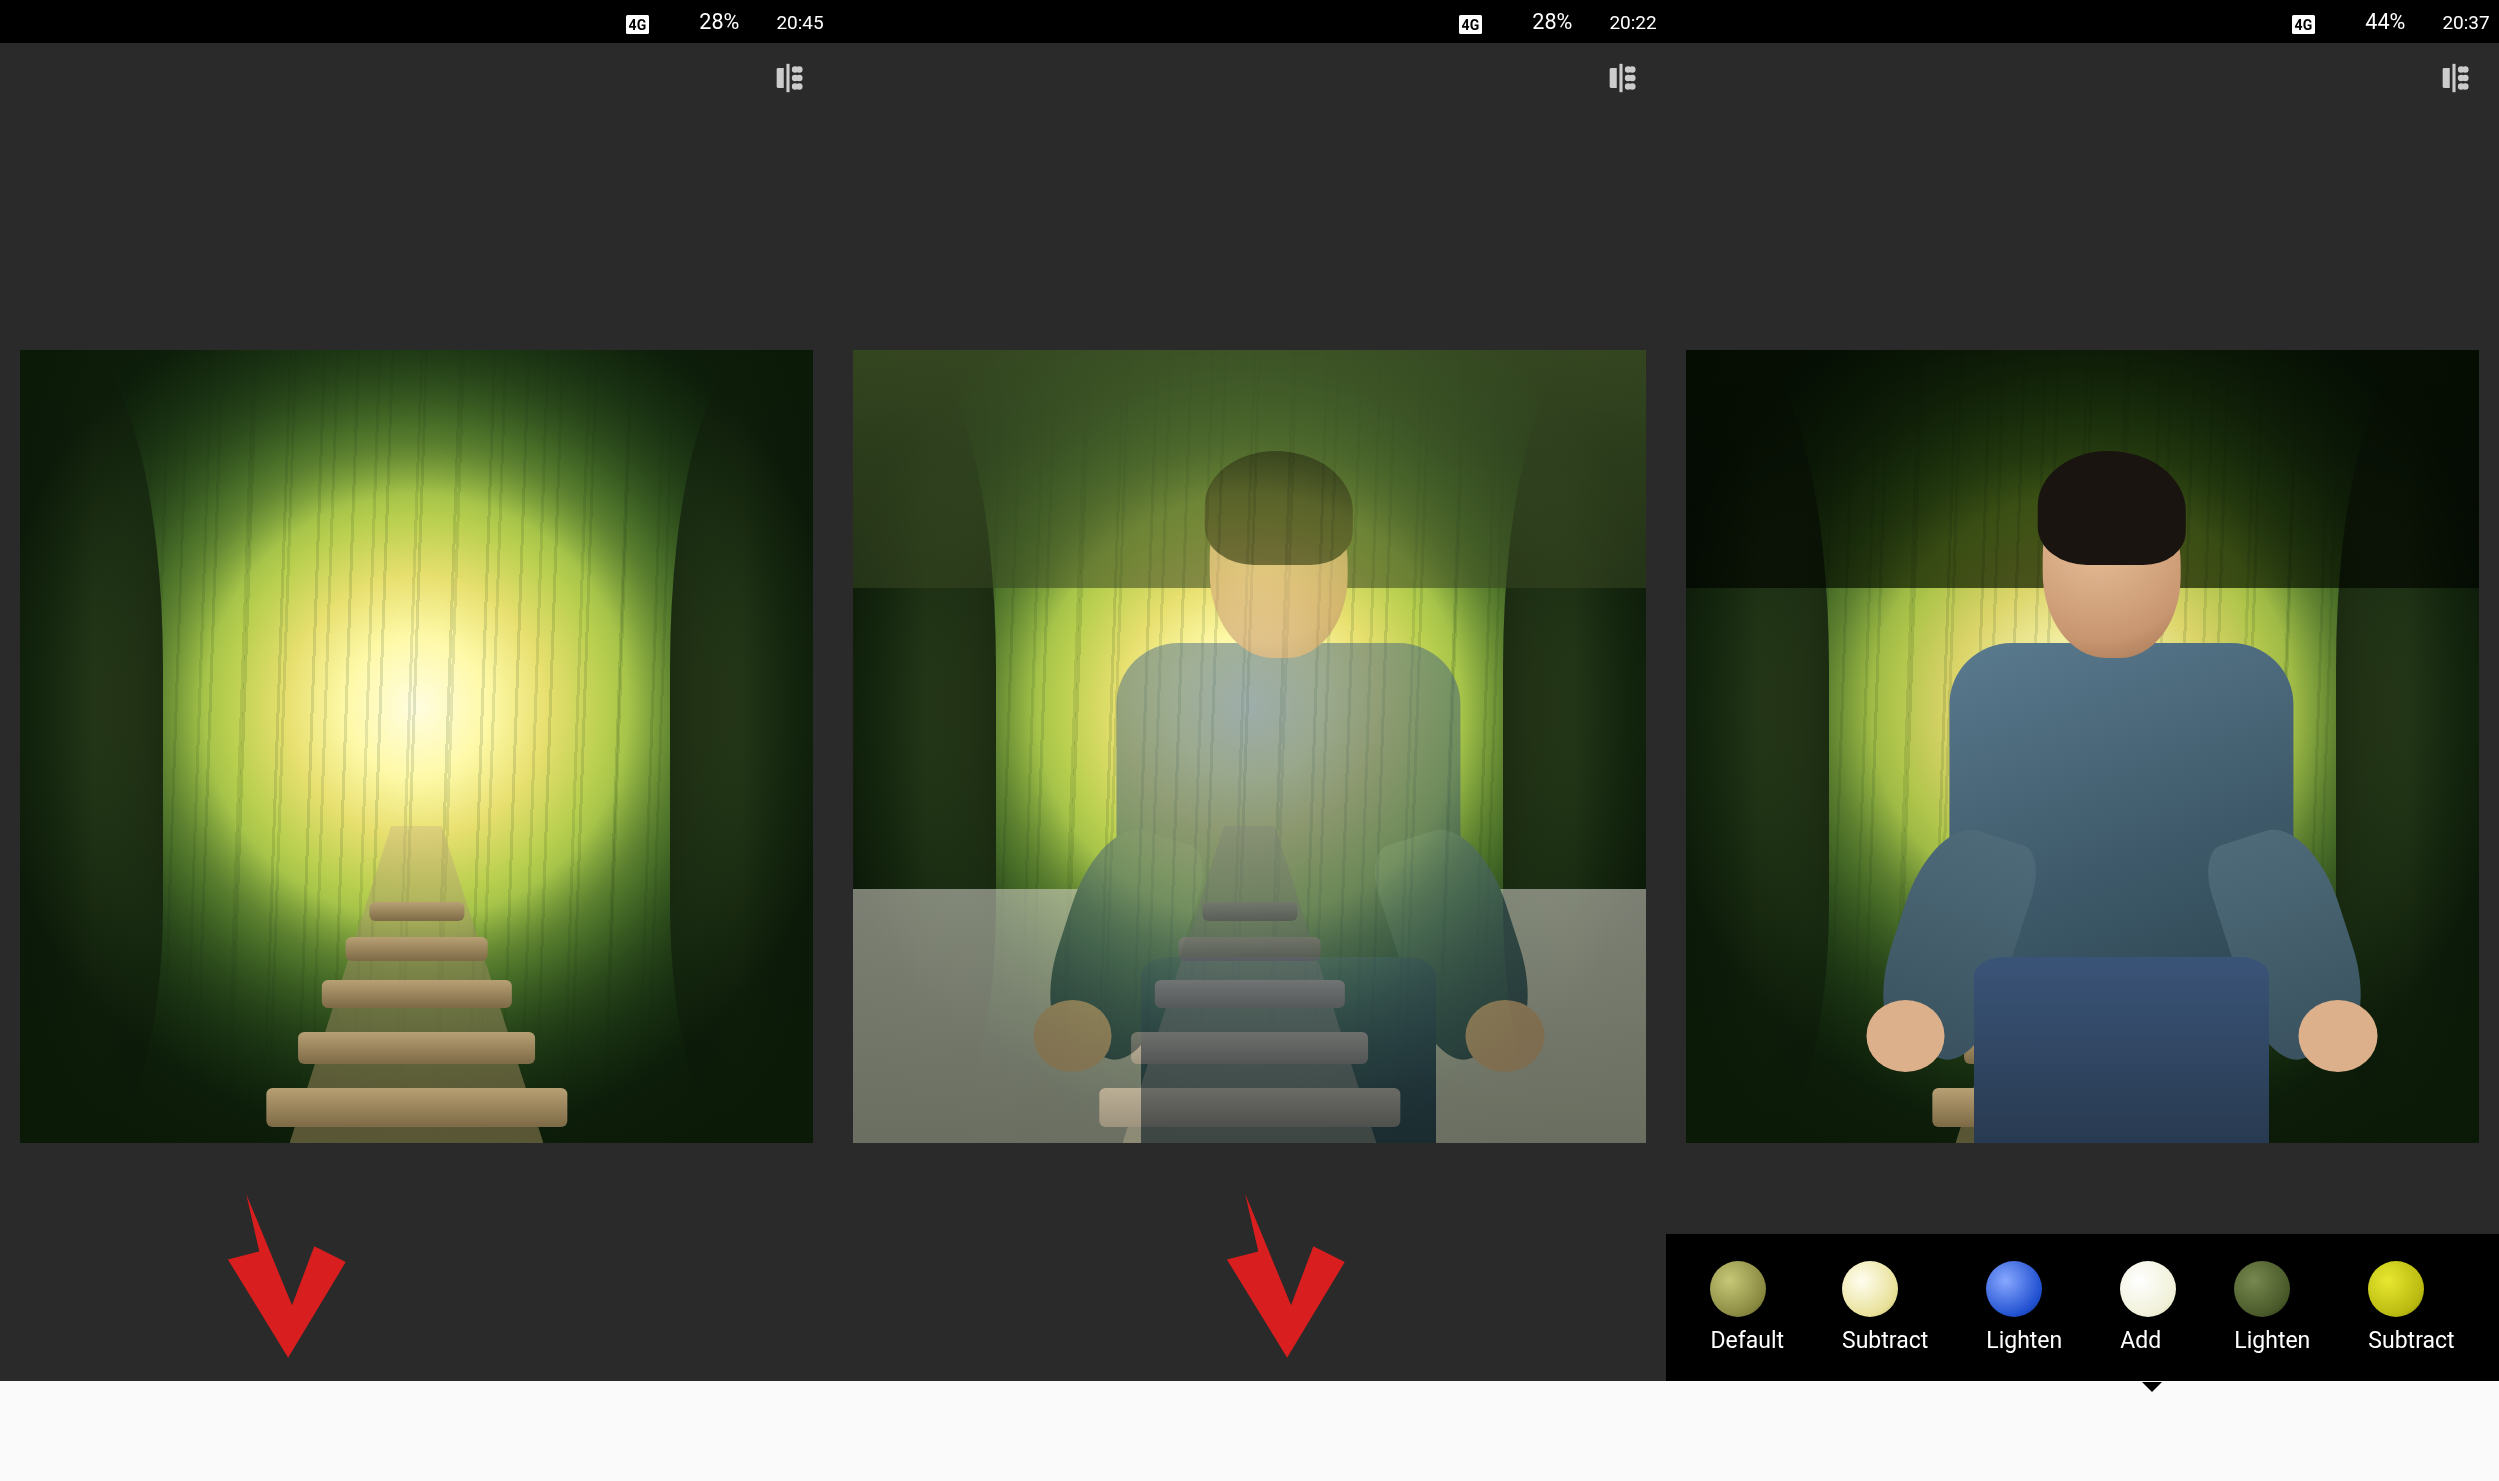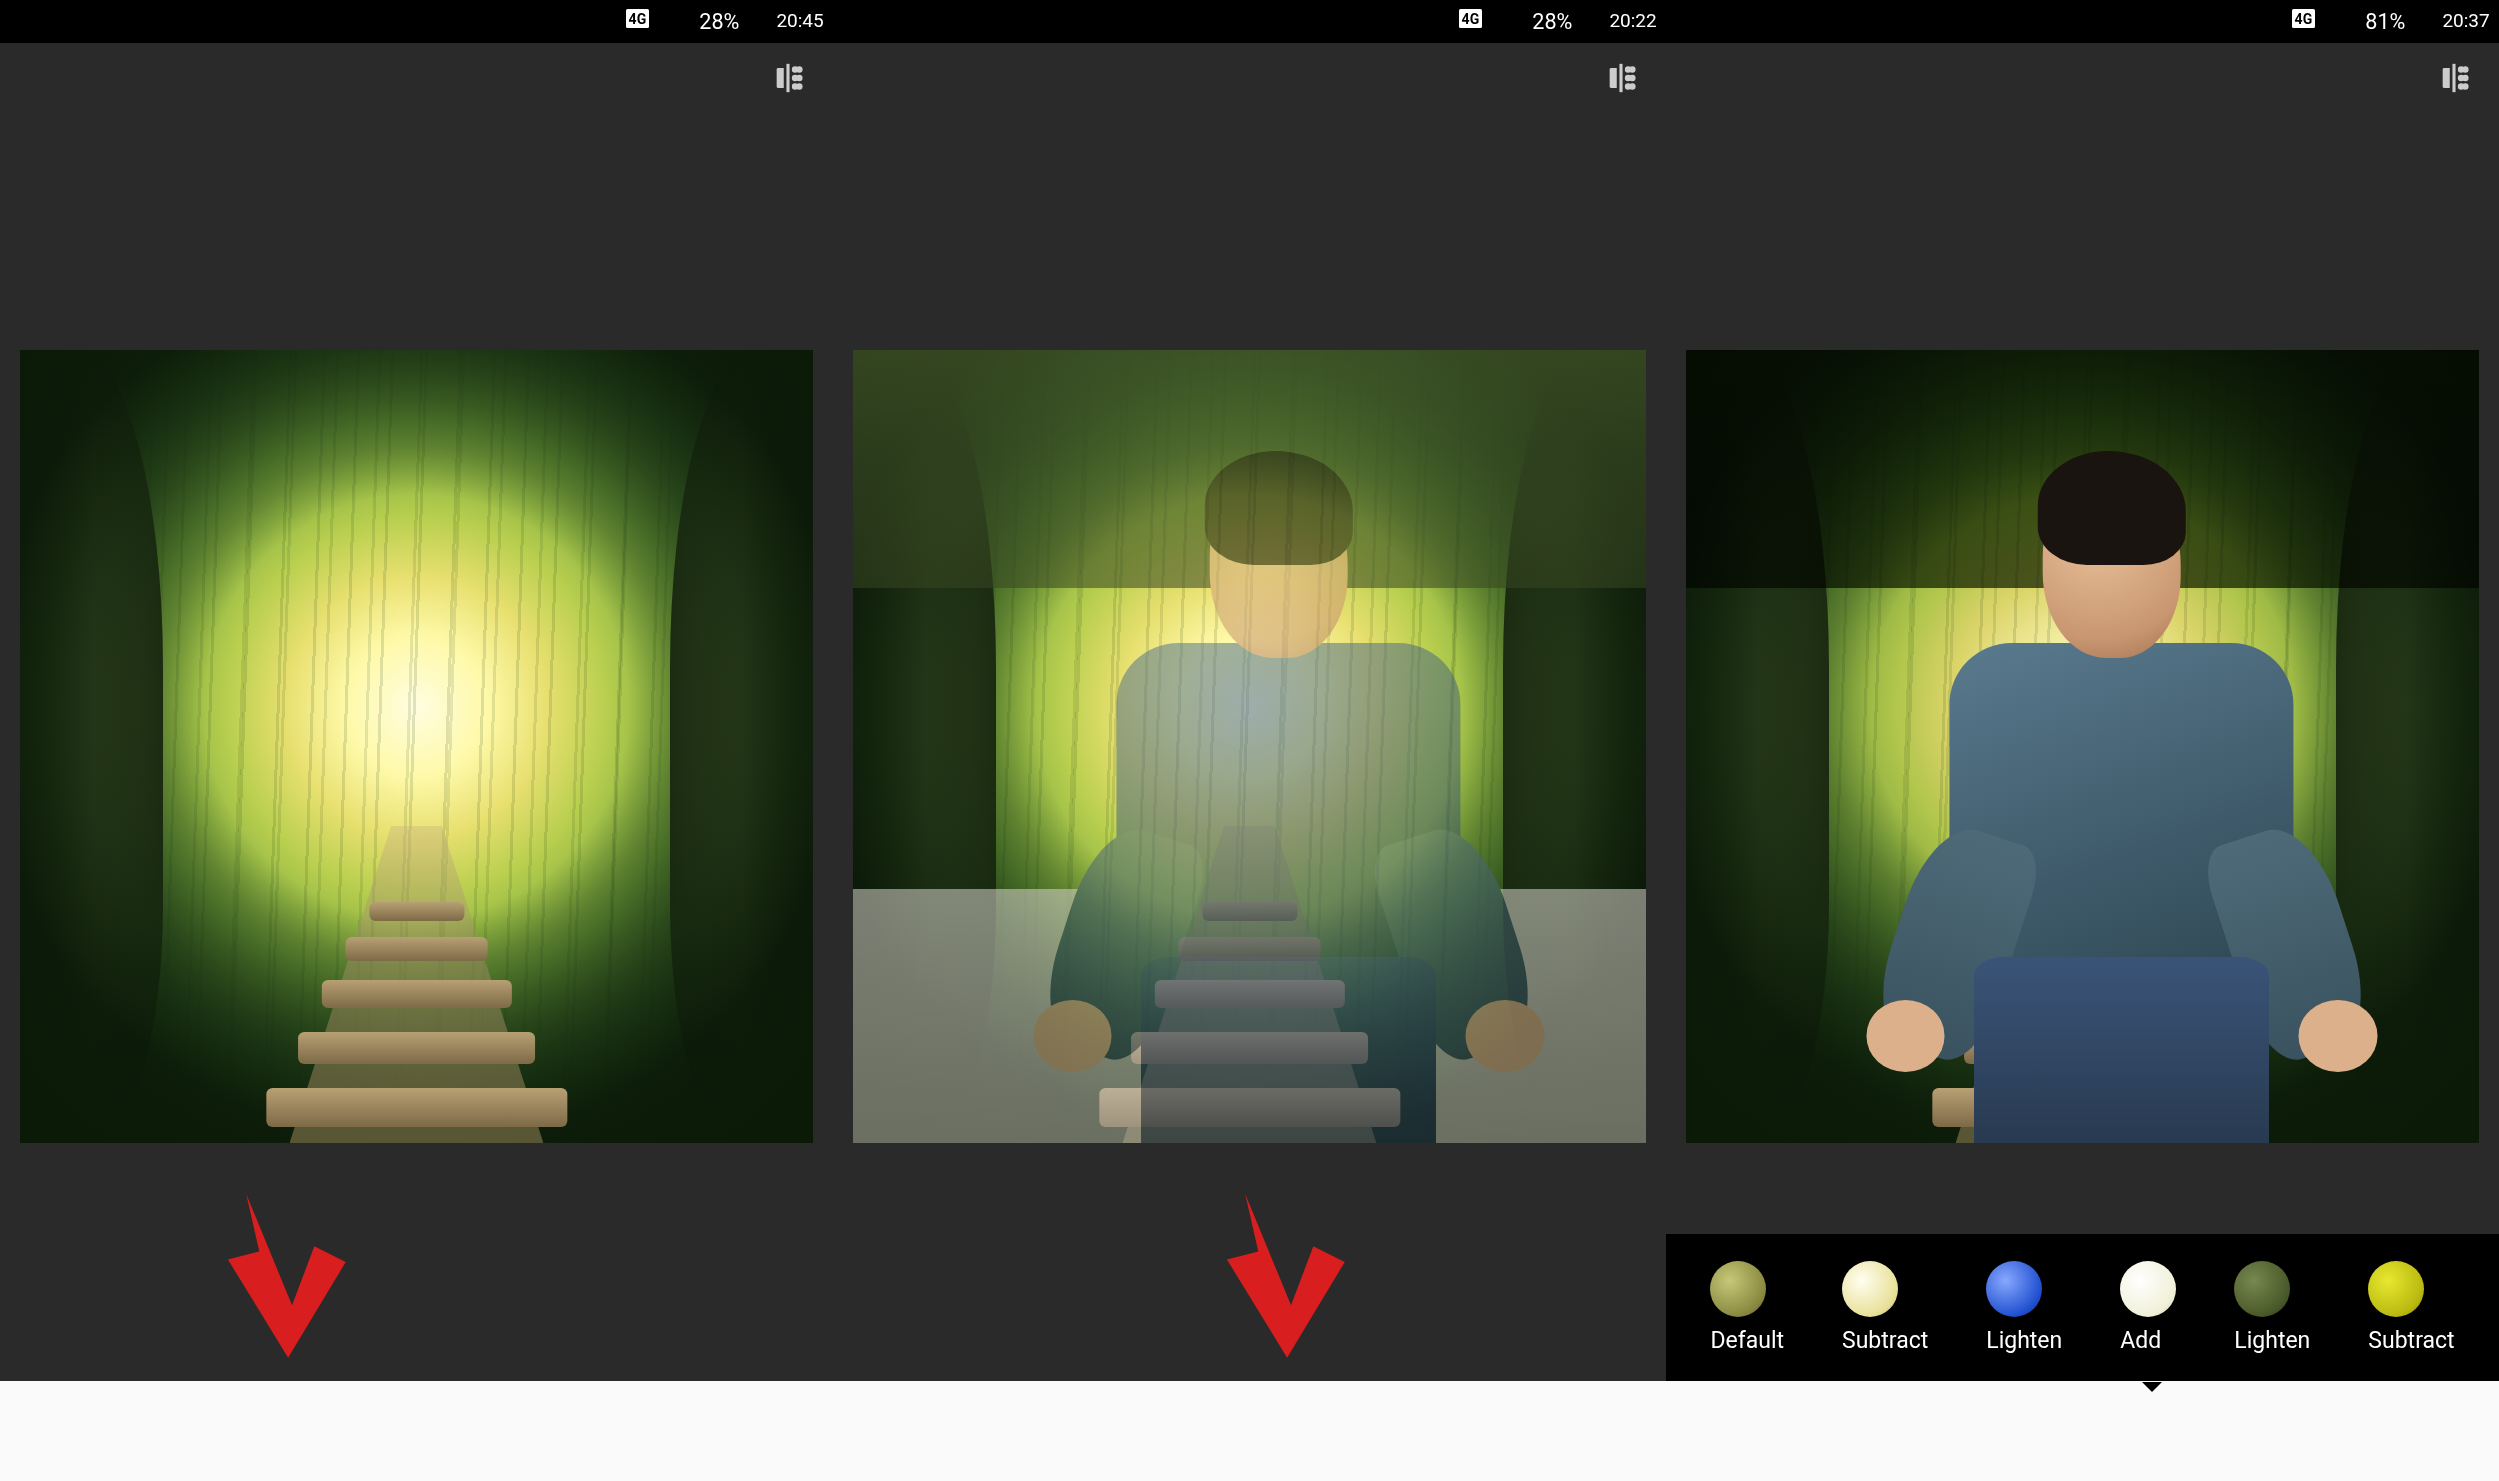--- a/index.html
+++ b/index.html
@@ -1,21 +1,21 @@
 <!DOCTYPE html>
 <html style="font-size:12.3px"><head>
 <meta charset="utf-8">
 <style>
 *{box-sizing:border-box;margin:0;padding:0}
 html,body{width:100%;height:100%}
 body{background:#fff;font-family:-apple-system,Roboto,Arial,sans-serif;overflow:hidden}
 .wrap{width:2500px;height:1481px;transform-origin:0 0;display:flex}
 .phone{width:833px;height:1481px;background:#2a2a2a;position:relative;display:flex;flex-direction:column}
 .statusbar{height:43px;background:#000;display:flex;align-items:center;color:#fff;font-size:21.6px;padding:0 9.3px;justify-content:space-between}
-.sb-left,.sb-right{display:flex;align-items:flex-start;gap:0}
+.sb-left,.sb-right{display:flex;align-items:flex-end;gap:0}
 .sb-ico{width:25px;height:25px;display:inline-flex;align-items:center;justify-content:center;font-size:20px}
 .badge4g{background:#fff;color:#000;padding:1.5px 3.1px;font-size:14px;font-weight:700;border-radius:1.5px}
 .time{font-weight:400;font-size:19px}
 .topbar{height:69px;display:flex;align-items:center;justify-content:flex-end;padding:0 28px}
 .compare-ico{width:34px;height:34px;color:#ccc}
 .canvas{flex:1;display:flex;align-items:center;justify-content:center;position:relative}
 .photo{width:793px;height:793px;position:relative;overflow:hidden}
 .forest{width:100%;height:100%;background:radial-gradient(circle at 50% 45%,#fffde0 0%,#fef9a8 12%,#e8e070 22%,#b9cf4f 32%,#6fa33a 48%,#3e6e28 62%,#254818 78%,#142d0f 100%)}
 .tunnel-frame{position:absolute;inset:0;background:
   radial-gradient(circle at 50% 45%,transparent 36%,rgba(30,50,20,.35) 44%,rgba(20,40,15,.7) 58%,rgba(10,25,8,.92) 74%,#0b1a07 90%)}
@@ -505,21 +505,21 @@
       <span class="sb-ico">
             <span class="">
               <svg viewBox="0 0 24 24" fill="#fff">
                 <circle cx="3" cy="20" r="2"></circle>
                 <rect x="7" y="14" width="3" height="8"></rect>
                 <rect x="12" y="10" width="3" height="12"></rect>
                 <rect x="17" y="5" width="3" height="17"></rect>
               </svg>
             </span>
           </span>
-      <span>81%</span>
+      <span>44%</span>
       <span class="sb-ico" style="width:37px">
             <span class="">
               <svg viewBox="0 0 26 14">
                 <rect x="0.5" y="0.5" width="22" height="13" rx="2" fill="none" stroke="#fff" stroke-width="1.4"></rect>
                 <rect x="23" y="4" width="2.5" height="6" fill="#fff"></rect>
                 <rect x="2" y="2" width="6" height="10" fill="#fff"></rect>
               </svg>
             </span>
           </span>
       <span class="time">20:37</span>

